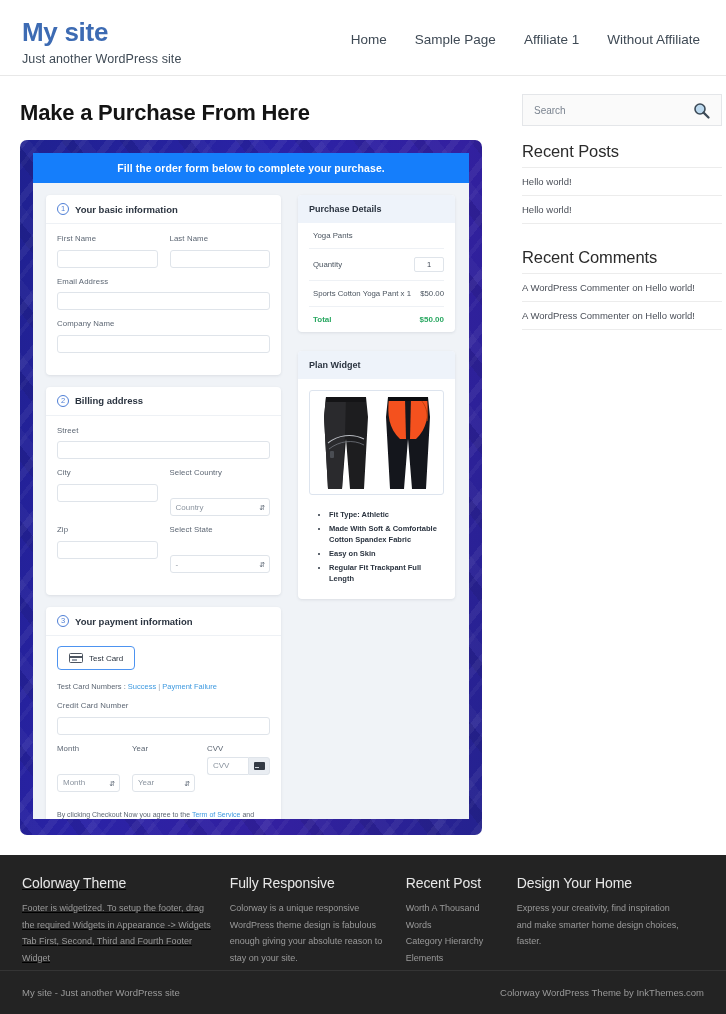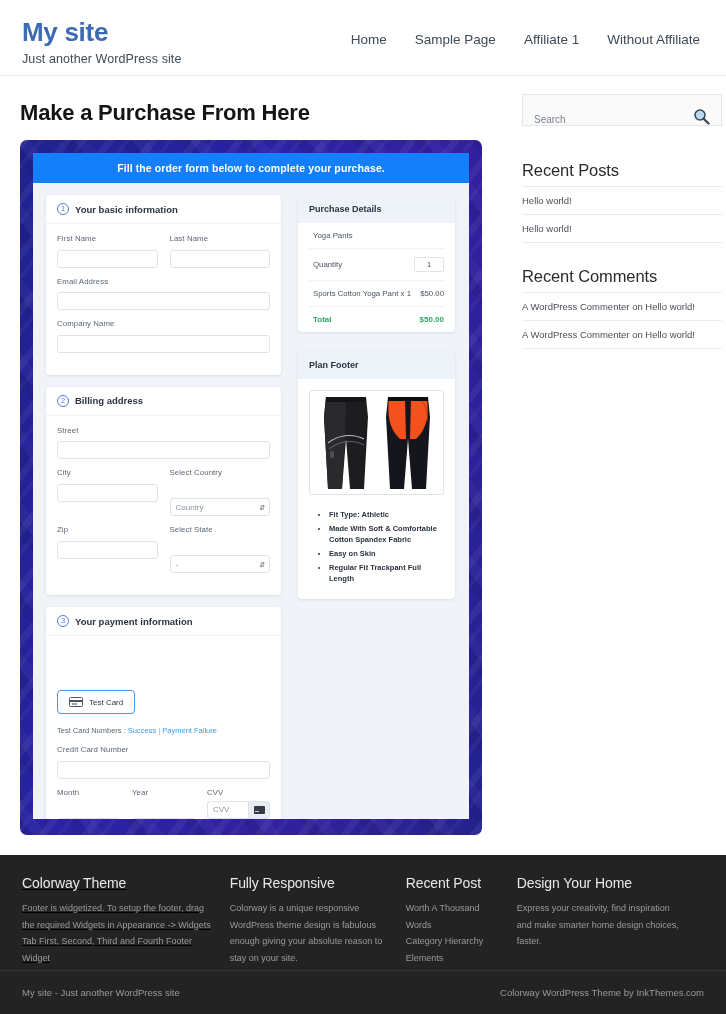--- a/index.html
+++ b/index.html
@@ -191,21 +191,20 @@
   
   .test-card-btn {
     display: inline-flex;
     align-items: center;
     gap: 6px;
     border: 1.5px solid #4d93f0;
     border-radius: 4px;
     padding: 6px 11px;
     background: #ffffff;
     margin-bottom: 12px;
-    margin-top: 44px;
   }
   .card-glyph {
     width: 14px; height: 10px;
     border-radius: 1.5px;
     background: #ffffff;
     border: 1px solid #4d5560;
     position: relative;
     flex: none;
     overflow: hidden;
   }
@@ -347,27 +346,27 @@
     font-size: 7.5px;
     color: #2b3440;
     font-weight: bold;
     line-height: 1.55;
     margin-bottom: 2px;
   }
 
   
   .search-box {
     display: flex;
-    align-items: flex-end;
+    align-items: center;
     justify-content: space-between;
     border: 1px solid #e4e6e9;
     background: #fafafa;
     height: 32px;
     padding: 0 11px;
-    margin-bottom: 35px;
+    margin-bottom: 16px;
   }
   .search-placeholder { font-size: 10px; color: #7b8490; }
   .widget-title {
     font-size: 16.5px;
     color: #2b2b2b;
     font-weight: normal;
     margin-bottom: 6px;
     letter-spacing: -0.1px;
   }
   .widget-list { list-style: none; }
@@ -600,21 +599,21 @@
                   <span>$50.00</span>
                 </div>
                 <div class="purchase-row last">
                   <span class="pr-name total-label">Total</span>
                   <span class="total-value">$50.00</span>
                 </div>
               </div>
             </section>
 
             <section class="side-panel">
-              <div class="side-panel-head">Plan Footer</div>
+              <div class="side-panel-head">Plan Widget</div>
               <div class="side-panel-body">
                 <div class="plan-img-box">
                   <svg width="56" height="96" viewBox="0 0 56 96">
                     <path d="M8 2 H48 L50 22 L46 94 H32 L28 44 L24 94 H10 L6 22 Z" fill="#1d1d1f"></path>
                     <path d="M8 2 H28 L27 40 L24 94 H10 L6 22 Z" fill="#2a2a2d"></path>
                     <path d="M10 48 C20 40 34 38 46 44" stroke="#b9bcc2" stroke-width="1.1" fill="none"></path>
                     <path d="M11 54 C21 46 35 44 46 50" stroke="#7e838b" stroke-width="0.7" fill="none"></path>
                     <rect x="12" y="56" width="4" height="7" rx="1" fill="#4a4d53"></rect>
                     <path d="M8 2 H48 L48 7 H8 Z" fill="#141416"></path>
                   </svg>

